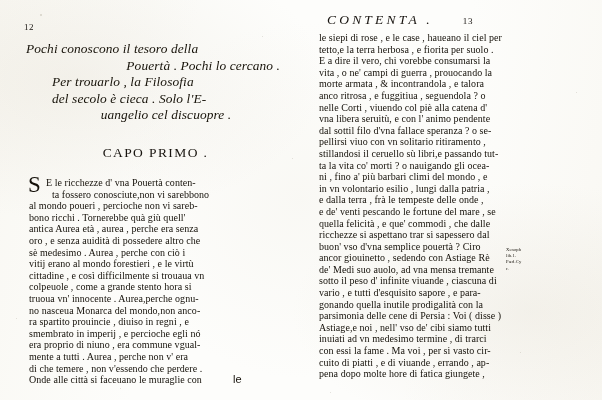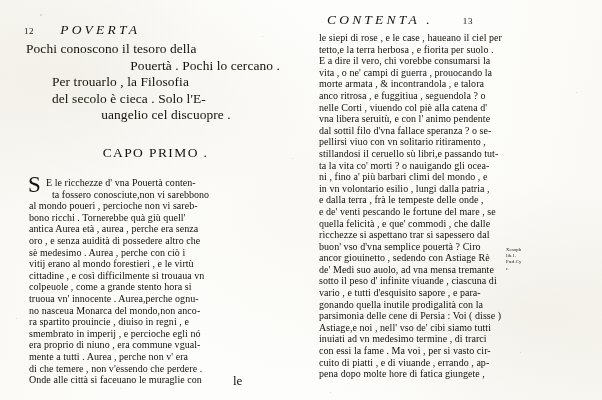--- a/index.html
+++ b/index.html
@@ -75,20 +75,21 @@
     padding-left: 26px;
     gap: 30px;
   }
 
   
   .epigraph {
     position: absolute;
     top: 41px;
     left: 24px;
     width: 256px;
+    font-style: italic;
     font-size: 13.4px;
     line-height: 16.6px;
     color: #161209;
     letter-spacing: 0.1px;
   }
   .epigraph .l {
     display: block;
     white-space: nowrap;
   }
   .epigraph .l-1 { text-align: left;  margin-left: 2px; }
@@ -138,23 +139,23 @@
     top: 173px;
     left: 28px;
     font-size: 23px;
     line-height: 23px;
     color: #141009;
     font-family: "Liberation Serif", serif;
   }
 
   .catchword {
     position: absolute;
-    font-size: 13px;
+    font-size: 11px;
     color: #141009;
-    font-family: Liberation Serif, serif;
+    font-family: Liberation Sans, sans-serif;
   }
   .catchword.verso-catch { top: 373px; left: 233px; }
 
   
   .recto-body {
     top: 32px;
     left: 18px;
     width: 268px;
   }
 
@@ -182,21 +183,20 @@
 </style>
 </head>
 <body>
 
 <div id="spread">
 
   <div class="page verso">
 
     <div class="runhead verso-head">
       <span class="folio">12</span>
-      <span class="headtitle">POVERTA</span>
     </div>
 
     <div class="epigraph">
       <span class="l l-1">Pochi conoscono il tesoro della</span>
       <span class="l l-2">Pouertà . Pochi lo cercano .</span>
       <span class="l l-3">Per trouarlo , la Filosofia</span>
       <span class="l l-4">del secolo è cieca . Solo l'E-</span>
       <span class="l l-5">uangelio cel discuopre .</span>
     </div>
 

